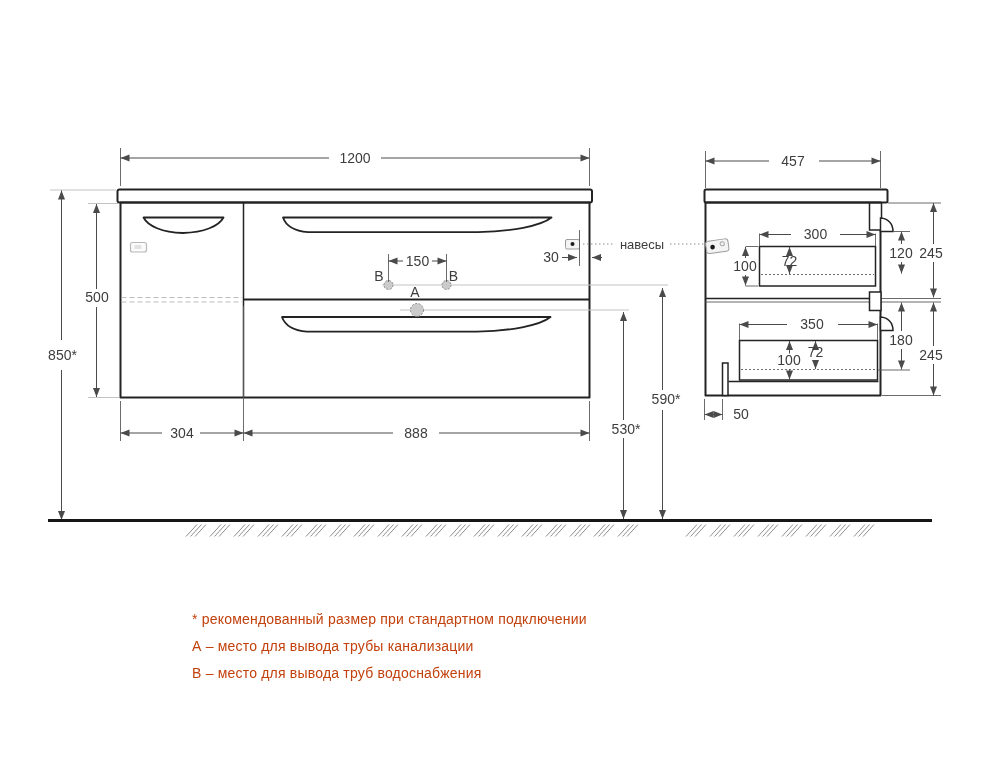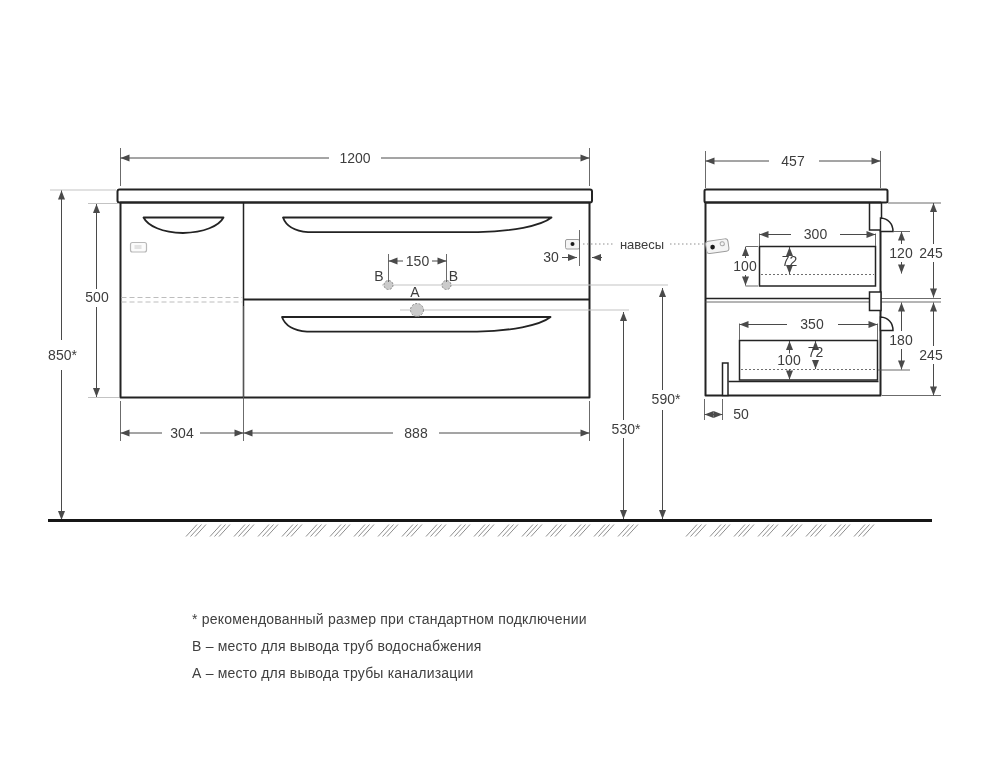--- a/index.html
+++ b/index.html
@@ -15,21 +15,21 @@
   .dashed{fill:none;stroke:#bdbdbd;stroke-width:1;stroke-dasharray:5 3;}
   .inner-dotted{fill:none;stroke:#6f6f6f;stroke-width:1;stroke-dasharray:2 2;}
   .leader{fill:none;stroke:#8f8f8f;stroke-width:1;stroke-dasharray:1.5 2.5;}
   .white-fill{fill:#ffffff;}
   text.dim{fill:#3d3d3d;font-size:14px;text-anchor:middle;}
   text.dim-sm{fill:#3d3d3d;font-size:13px;text-anchor:middle;}
   .point{fill:#cbcbcb;stroke:#8c8c8c;stroke-width:1;stroke-dasharray:2 1.5;}
   .bracket{fill:#f4f4f4;stroke:#9c9c9c;stroke-width:1;}
   .ground{stroke:#161616;stroke-width:3;}
   [data-name="ground-hatching"] line{stroke:#8f8f8f;stroke-width:1;}
-  #notes{position:absolute;left:192px;top:606px;color:#404040;font-size:14px;line-height:27px;
+  #notes{position:absolute;left:192px;top:606px;color:#c2410c;font-size:14px;line-height:27px;
          letter-spacing:0.2px;}
 </style>
 </head>
 <body>
 
 <div id="stage" data-name="drawing-page">
 <svg width="1000" height="782" viewBox="0 0 1000 782" data-name="vanity-technical-drawing">
   <defs>
     <marker id="arr" viewBox="0 0 10 8" refX="9.5" refY="4" markerWidth="10" markerHeight="8" orient="auto-start-reverse" markerUnits="userSpaceOnUse">
       <path d="M0.5,0.5 L9.5,4 L0.5,7.5 Z" fill="#4a4a4a"></path>
@@ -321,16 +321,16 @@
           <line x1="839" y1="536.5" x2="850" y2="524.5" data-name="hatch-stroke"></line>
           <line x1="854" y1="536.5" x2="865" y2="524.5" data-name="hatch-stroke"></line>
           <line x1="858.5" y1="536.5" x2="869.5" y2="524.5" data-name="hatch-stroke"></line>
           <line x1="863" y1="536.5" x2="874" y2="524.5" data-name="hatch-stroke"></line>
         </g>
   </g>
 </svg>
 
 <div id="notes" data-name="footnotes">
   <div data-name="footnote-recommended-size">* рекомендованный размер при стандартном подключении</div>
+  <div data-name="footnote-point-a">А – место для вывода трубы канализации</div>
   <div data-name="footnote-point-b">В – место для вывода труб водоснабжения</div>
-  <div data-name="footnote-point-a">А – место для вывода трубы канализации</div>
 </div>
 </div>
 
 </body></html>

